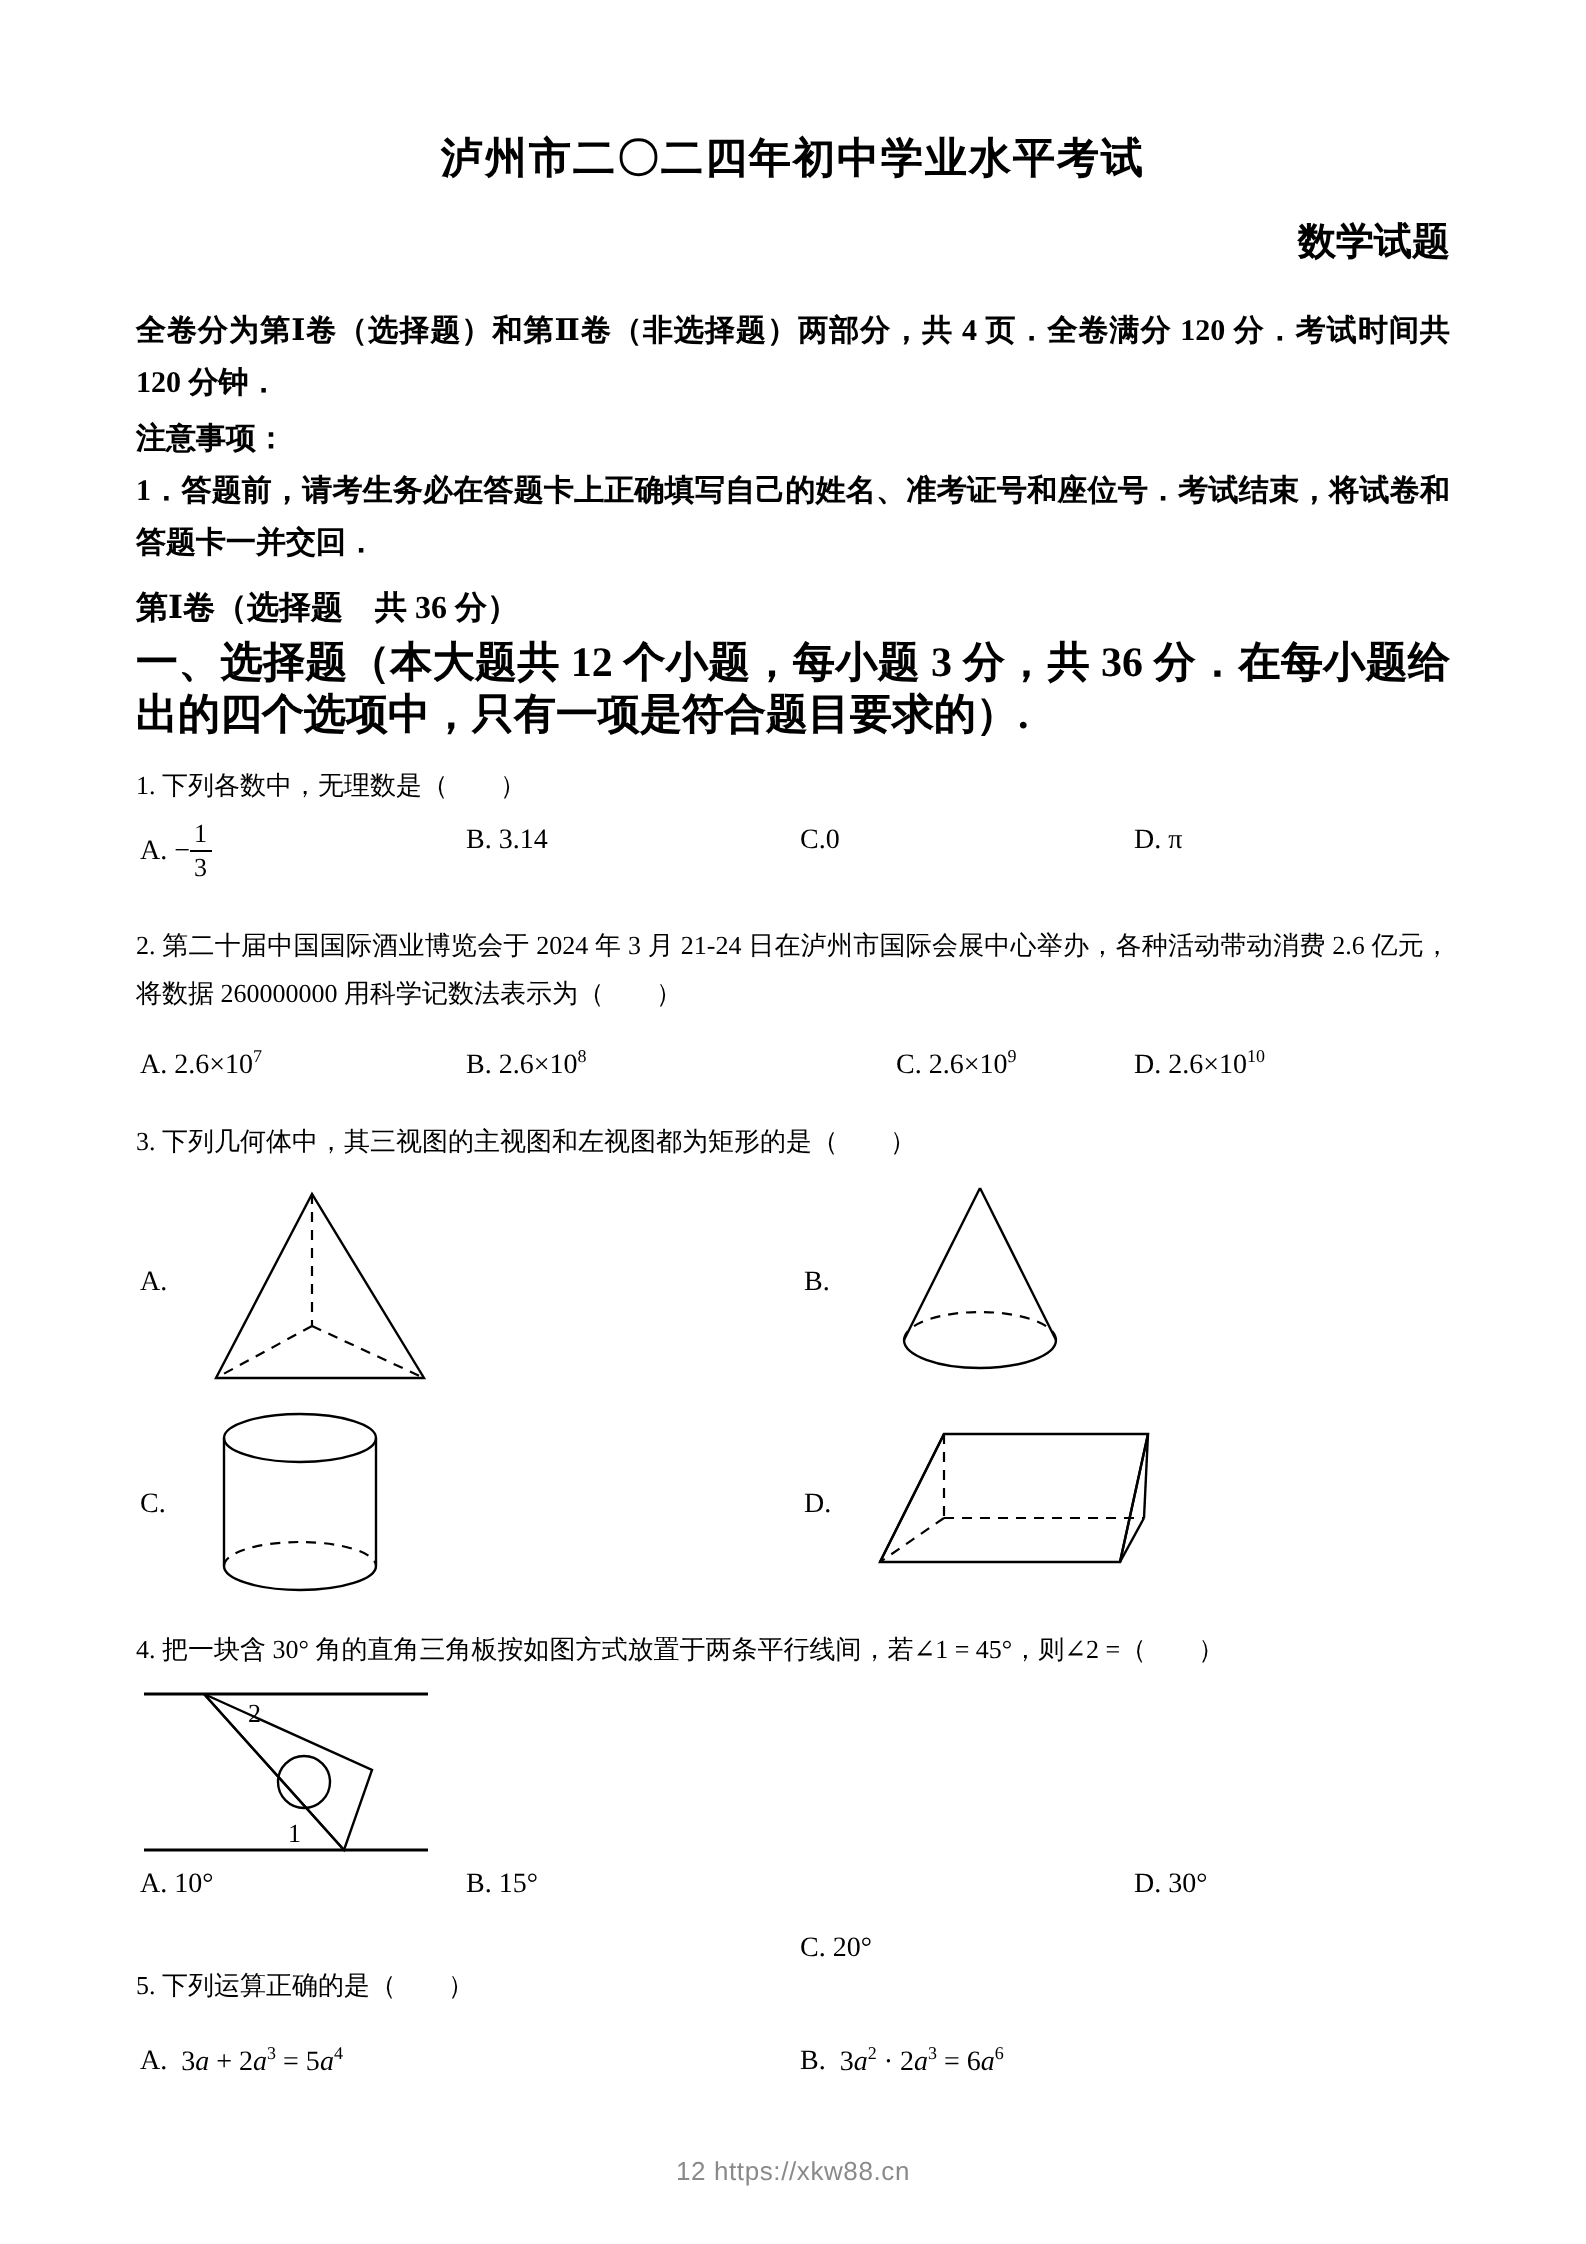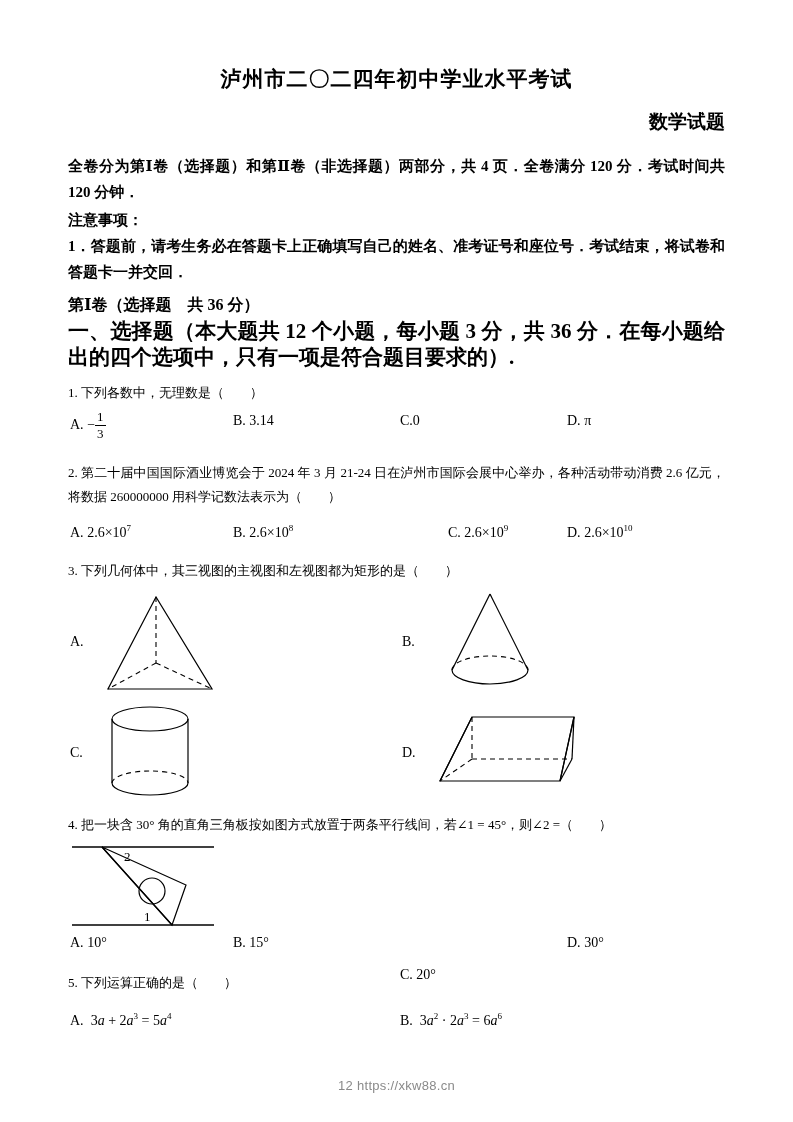--- a/index.html
+++ b/index.html
@@ -257,21 +257,21 @@
           <span class="lbl">C.</span>
           <span>20°</span>
         </div>
         <div class="opt" style="left:499px;">
           <span class="lbl">D.</span>
           <span>30°</span>
         </div>
       </div>
     </div>
 
-    <div class="q-block" style="margin-top:10px;">
+    <div class="q-block" style="margin-top:20px;">
       <div class="qtext">5. 下列运算正确的是（　　）</div>
       <div class="opts" style="margin-top:16px;height:26px;">
         <div class="opt" style="left:2px;">
           <span class="lbl">A.</span>
           <span>&nbsp;3<span class="mi">a</span> + 2<span class="mi">a</span><sup>3</sup> = 5<span class="mi">a</span><sup>4</sup></span>
         </div>
         <div class="opt" style="left:332px;">
           <span class="lbl">B.</span>
           <span>&nbsp;3<span class="mi">a</span><sup>2</sup> · 2<span class="mi">a</span><sup>3</sup> = 6<span class="mi">a</span><sup>6</sup></span>
         </div>

